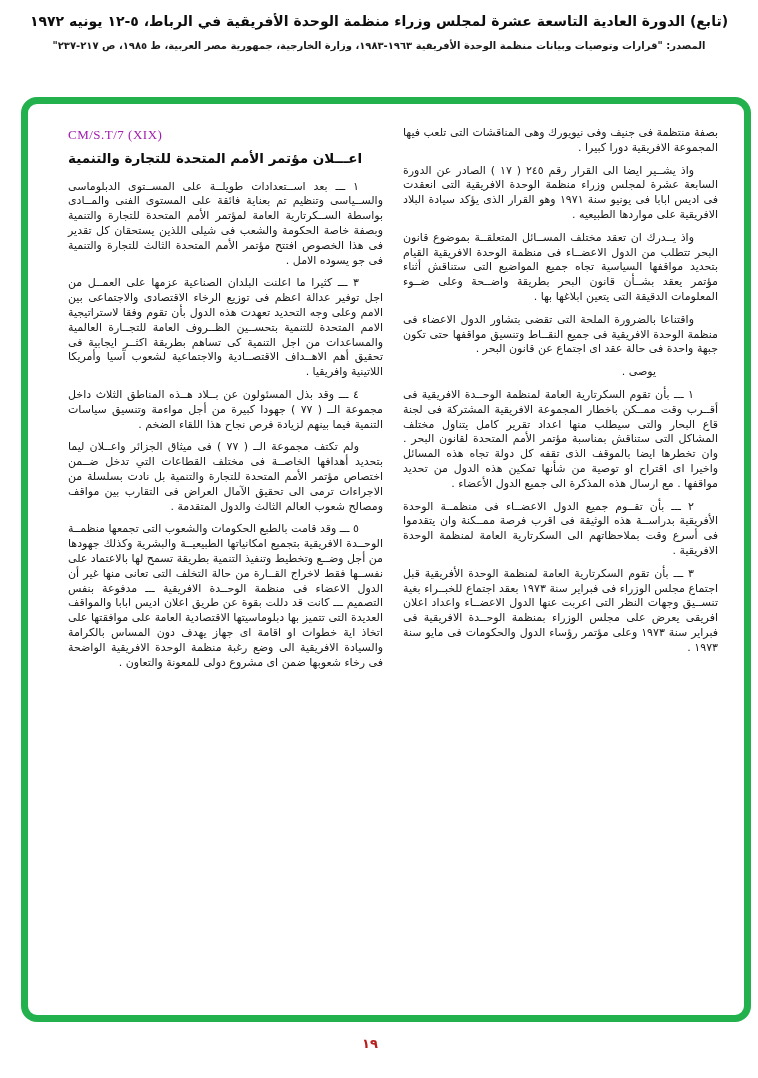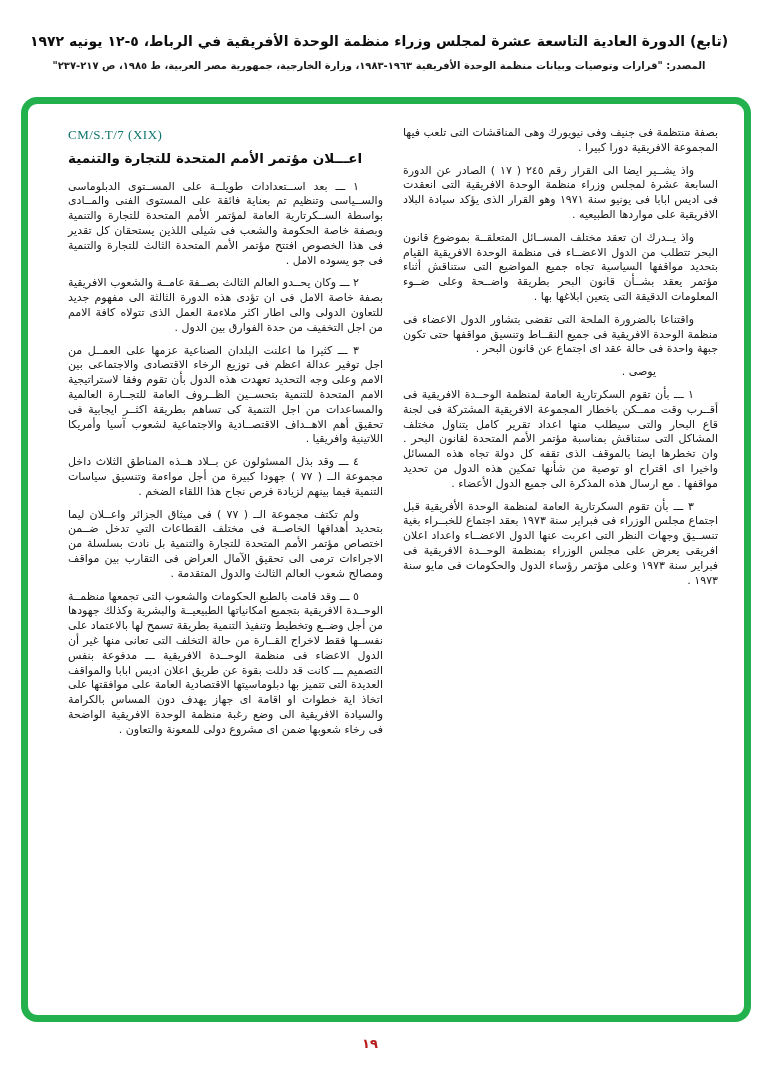--- a/index.html
+++ b/index.html
@@ -1,36 +1,36 @@
 <!DOCTYPE html>
 <html lang="ar"><head>
 <meta charset="utf-8">
 <style>
   html,body{margin:0;padding:0;background:#ffffff;}
   body{width:758px;height:1078px;font-family:"DejaVu Sans",sans-serif;color:#161616;}
   .page{position:relative;width:758px;height:1078px;overflow:hidden;background:#fff;}
 
-  .header{direction:rtl;text-align:center;padding-top:32px;}
+  .header{direction:rtl;text-align:center;padding-top:12px;}
   .header-title{font-size:14px;font-weight:bold;color:#0d0d0d;line-height:1.4;}
   .header-source{font-size:10px;font-weight:bold;color:#1a1a1a;margin-top:8px;}
 
   .frame{
     position:absolute;left:21px;top:97px;width:664px;height:871px;
     border:7px solid #22b14c;border-radius:16px;
     padding:22px 26px 18px 26px;
     display:flex;direction:rtl;gap:20px;overflow:hidden;background:#fff;
   }
   .col{width:315px;direction:rtl;text-align:justify;font-size:11px;line-height:14.8px;color:#191919;}
   .col p{margin:0 0 8px 0;text-indent:24px;}
   .col p.flush{text-indent:0;}
   .col p.deep{text-indent:62px;}
   .col p:last-child{margin-bottom:16px;}
 
   .doc-code{direction:ltr;text-align:left;font-family:"Liberation Serif",serif;
-    font-size:13px;letter-spacing:0.5px;color:#0f766e;margin:2px 0 8px 0;}
+    font-size:13px;letter-spacing:0.5px;color:#a21caf;margin:2px 0 8px 0;}
   .doc-title{text-align:left;font-weight:bold;font-size:13.5px;margin:0 0 14px 0;color:#0d0d0d;}
 
   .page-number{position:absolute;top:1036px;left:0;width:740px;text-align:center;
     font-size:13px;font-weight:bold;color:#b91c1c;direction:rtl;}
 </style>
 </head>
 <body>
 
 <div class="page">
 
@@ -41,28 +41,28 @@
 
   <div class="frame" style="border-color: rgb(34, 177, 76);">
 
     <div class="col">
       <p class="flush">بصفة منتظمة فى جنيف وفى نيويورك وهى المناقشات التى تلعب فيها المجموعة الافريقية دورا كبيرا .</p>
       <p>واذ يشــير ايضا الى القرار رقم ٢٤٥ ( ١٧ ) الصادر عن الدورة السابعة عشرة لمجلس وزراء منظمة الوحدة الافريقية التى انعقدت فى اديس ابابا فى يونيو سنة ١٩٧١ وهو القرار الذى يؤكد سيادة البلاد الافريقية على مواردها الطبيعيه .</p>
       <p>واذ يــدرك ان تعقد مختلف المســائل المتعلقــة بموضوع قانون البحر تتطلب من الدول الاعضــاء فى منظمة الوحدة الافريقية القيام بتحديد مواقفها السياسية تجاه جميع المواضيع التى ستناقش أثناء مؤتمر يعقد بشــأن قانون البحر بطريقة واضــحة وعلى ضــوء المعلومات الدقيقة التى يتعين ابلاغها بها .</p>
       <p>واقتناعا بالضرورة الملحة التى تقضى بتشاور الدول الاعضاء فى منظمة الوحدة الافريقية فى جميع النقــاط وتنسيق مواقفها حتى تكون جبهة واحدة فى حالة عقد اى اجتماع عن قانون البحر .</p>
       <p class="deep">يوصى .</p>
       <p>١ ـــ بأن تقوم السكرتارية العامة لمنظمة الوحــدة الافريقية فى أقــرب وقت ممــكن باخطار المجموعة الافريقية المشتركة فى لجنة قاع البحار والتى سيطلب منها اعداد تقرير كامل يتناول مختلف المشاكل التى ستناقش بمناسبة مؤتمر الأمم المتحدة لقانون البحر . وان تخطرها ايضا بالموقف الذى تقفه كل دولة تجاه هذه المسائل واخيرا اى اقتراح او توصية من شأنها تمكين هذه الدول من تحديد مواقفها . مع ارسال هذه المذكرة الى جميع الدول الأعضاء .</p>
+      <p>٢ ـــ بأن تقــوم جميع الدول الاعضــاء فى منظمــة الوحدة الأفريقية بدراســة هذه الوثيقة فى اقرب فرصة ممــكنة وان يتقدموا فى أسرع وقت بملاحظاتهم الى السكرتارية العامة لمنظمة الوحدة الافريقية .</p>
       <p>٣ ـــ بأن تقوم السكرتارية العامة لمنظمة الوحدة الأفريقية قبل اجتماع مجلس الوزراء فى فبراير سنة ١٩٧٣ بعقد اجتماع للخبــراء بغية تنســيق وجهات النظر التى اعربت عنها الدول الاعضــاء واعداد اعلان افريقى يعرض على مجلس الوزراء بمنظمة الوحــدة الافريقية فى فبراير سنة ١٩٧٣ وعلى مؤتمر رؤساء الدول والحكومات فى مايو سنة ١٩٧٣ .</p>
     </div>
 
     <div class="col">
       <div class="doc-code">CM/S.T/7 (XIX)</div>
       <h2 class="doc-title">اعـــلان مؤتمر الأمم المتحدة للتجارة والتنمية</h2>
       <p>١ ـــ بعد اســتعدادات طويلــة على المســتوى الدبلوماسى والســياسى وتنظيم تم بعناية فائقة على المستوى الفنى والمــادى بواسطة الســكرتارية العامة لمؤتمر الأمم المتحدة للتجارة والتنمية وبصفة خاصة الحكومة والشعب فى شيلى اللذين يستحقان كل تقدير فى هذا الخصوص افتتح مؤتمر الأمم المتحدة الثالث للتجارة والتنمية فى جو يسوده الامل .</p>
-      <p>٢ ـــ وكان يحــدو العالم الثالث بصــفة عامــة والشعوب الافريقية بصفة خاصة الامل فى ان تؤدى هذه الدورة الثالثة الى مفهوم جديد للتعاون الدولى والى اطار اكثر ملاءمة العمل الذى تتولاه كافة الامم من اجل التخفيف من حدة الفوارق بين الدول .</p>
       <p>٣ ـــ كثيرا ما اعلنت البلدان الصناعية عزمها على العمــل من اجل توفير عدالة اعظم فى توزيع الرخاء الاقتصادى والاجتماعى بين الامم وعلى وجه التحديد تعهدت هذه الدول بأن تقوم وفقا لاستراتيجية الامم المتحدة للتنمية بتحســين الظــروف العامة للتجــارة العالمية والمساعدات من اجل التنمية كى تساهم بطريقة اكثــر ايجابية فى تحقيق أهم الاهــداف الاقتصــادية والاجتماعية لشعوب آسيا وأمريكا اللاتينية وافريقيا .</p>
       <p>٤ ـــ وقد بذل المسئولون عن بــلاد هــذه المناطق الثلاث داخل مجموعة الــ ( ٧٧ ) جهودا كبيرة من أجل مواءمة وتنسيق سياسات التنمية فيما بينهم لزيادة فرص نجاح هذا اللقاء الضخم .</p>
       <p>ولم تكتف مجموعة الــ ( ٧٧ ) فى ميثاق الجزائر واعــلان ليما بتحديد أهدافها الخاصــة فى مختلف القطاعات التي تدخل ضــمن اختصاص مؤتمر الأمم المتحدة للتجارة والتنمية بل نادت بسلسلة من الاجراءات ترمى الى تحقيق الآمال العراض فى التقارب بين مواقف ومصالح شعوب العالم الثالث والدول المتقدمة .</p>
       <p>٥ ـــ وقد قامت بالطبع الحكومات والشعوب التى تجمعها منظمــة الوحــدة الافريقية بتجميع امكانياتها الطبيعيــة والبشرية وكذلك جهودها من أجل وضــع وتخطيط وتنفيذ التنمية بطريقة تسمح لها بالاعتماد على نفســها فقط لاخراج القــارة من حالة التخلف التى تعانى منها غير أن الدول الاعضاء فى منظمة الوحــدة الافريقية ـــ مدفوعة بنفس التصميم ـــ كانت قد دللت بقوة عن طريق اعلان اديس ابابا والمواقف العديدة التى تتميز بها دبلوماسيتها الاقتصادية العامة على موافقتها على اتخاذ اية خطوات او اقامة اى جهاز يهدف دون المساس بالكرامة والسيادة الافريقية الى وضع رغبة منظمة الوحدة الافريقية الواضحة فى رخاء شعوبها ضمن اى مشروع دولى للمعونة والتعاون .</p>
     </div>
 
   </div>
 
   <div class="page-number">١٩</div>
 

